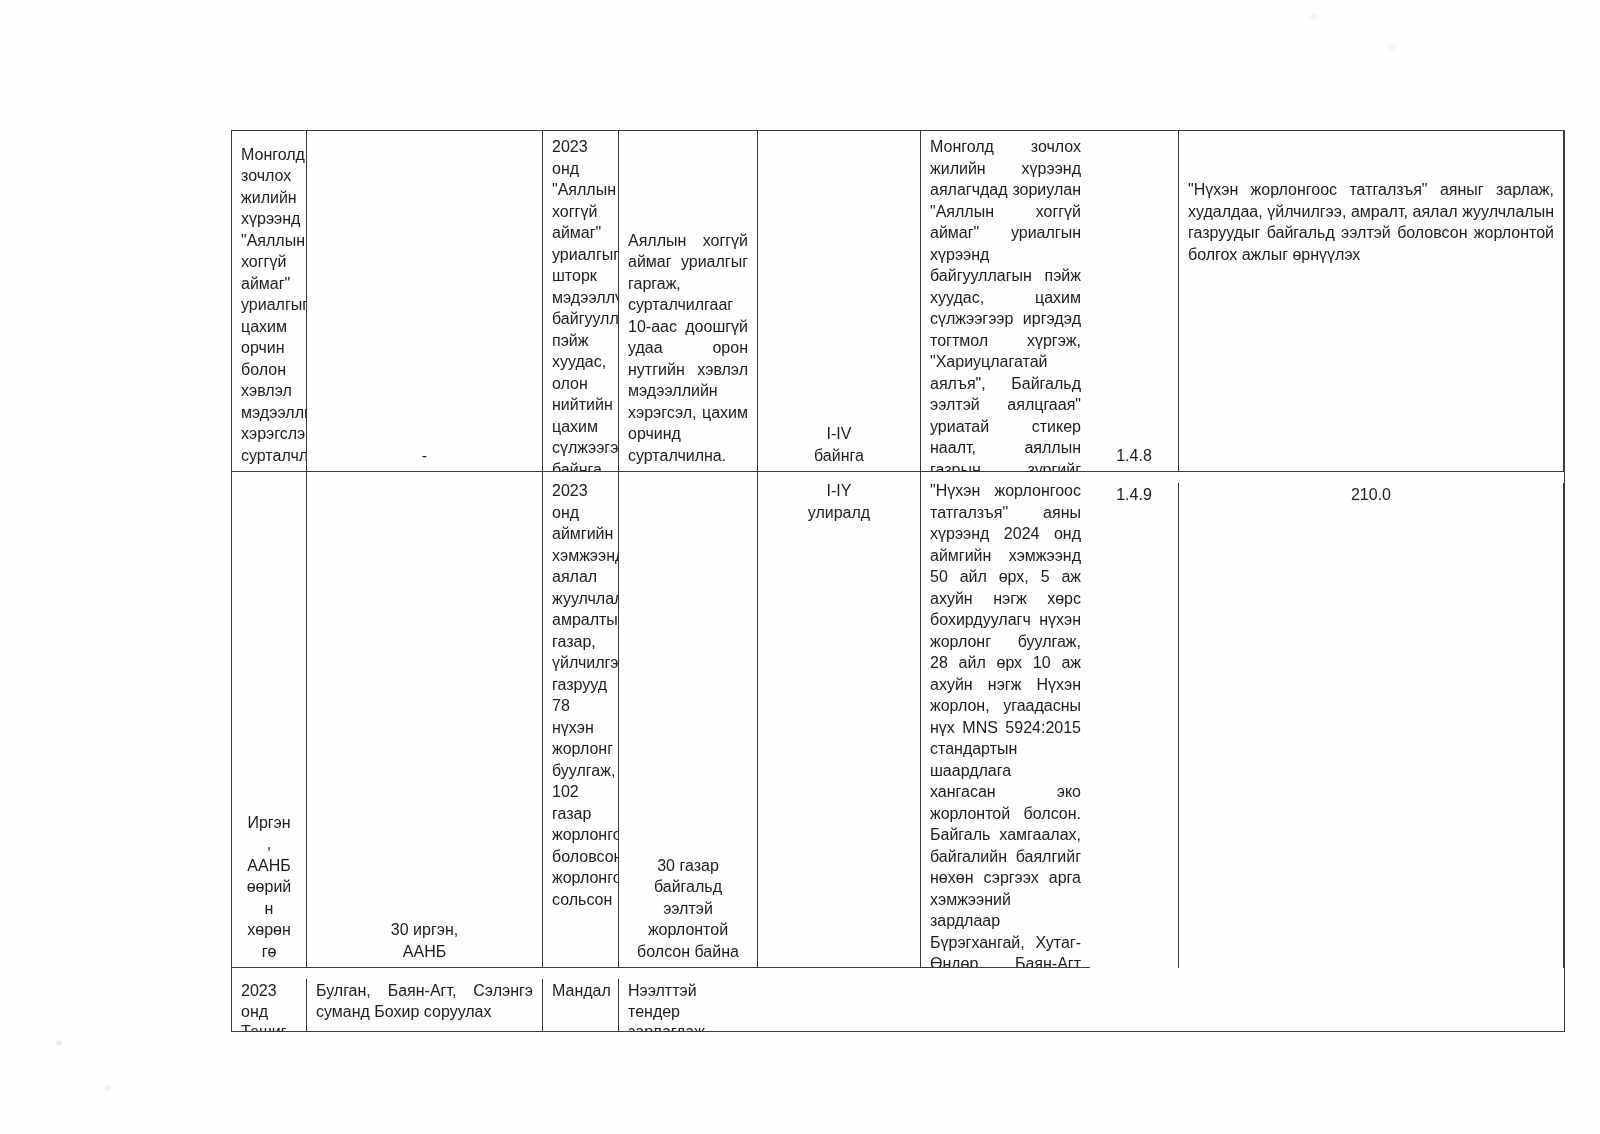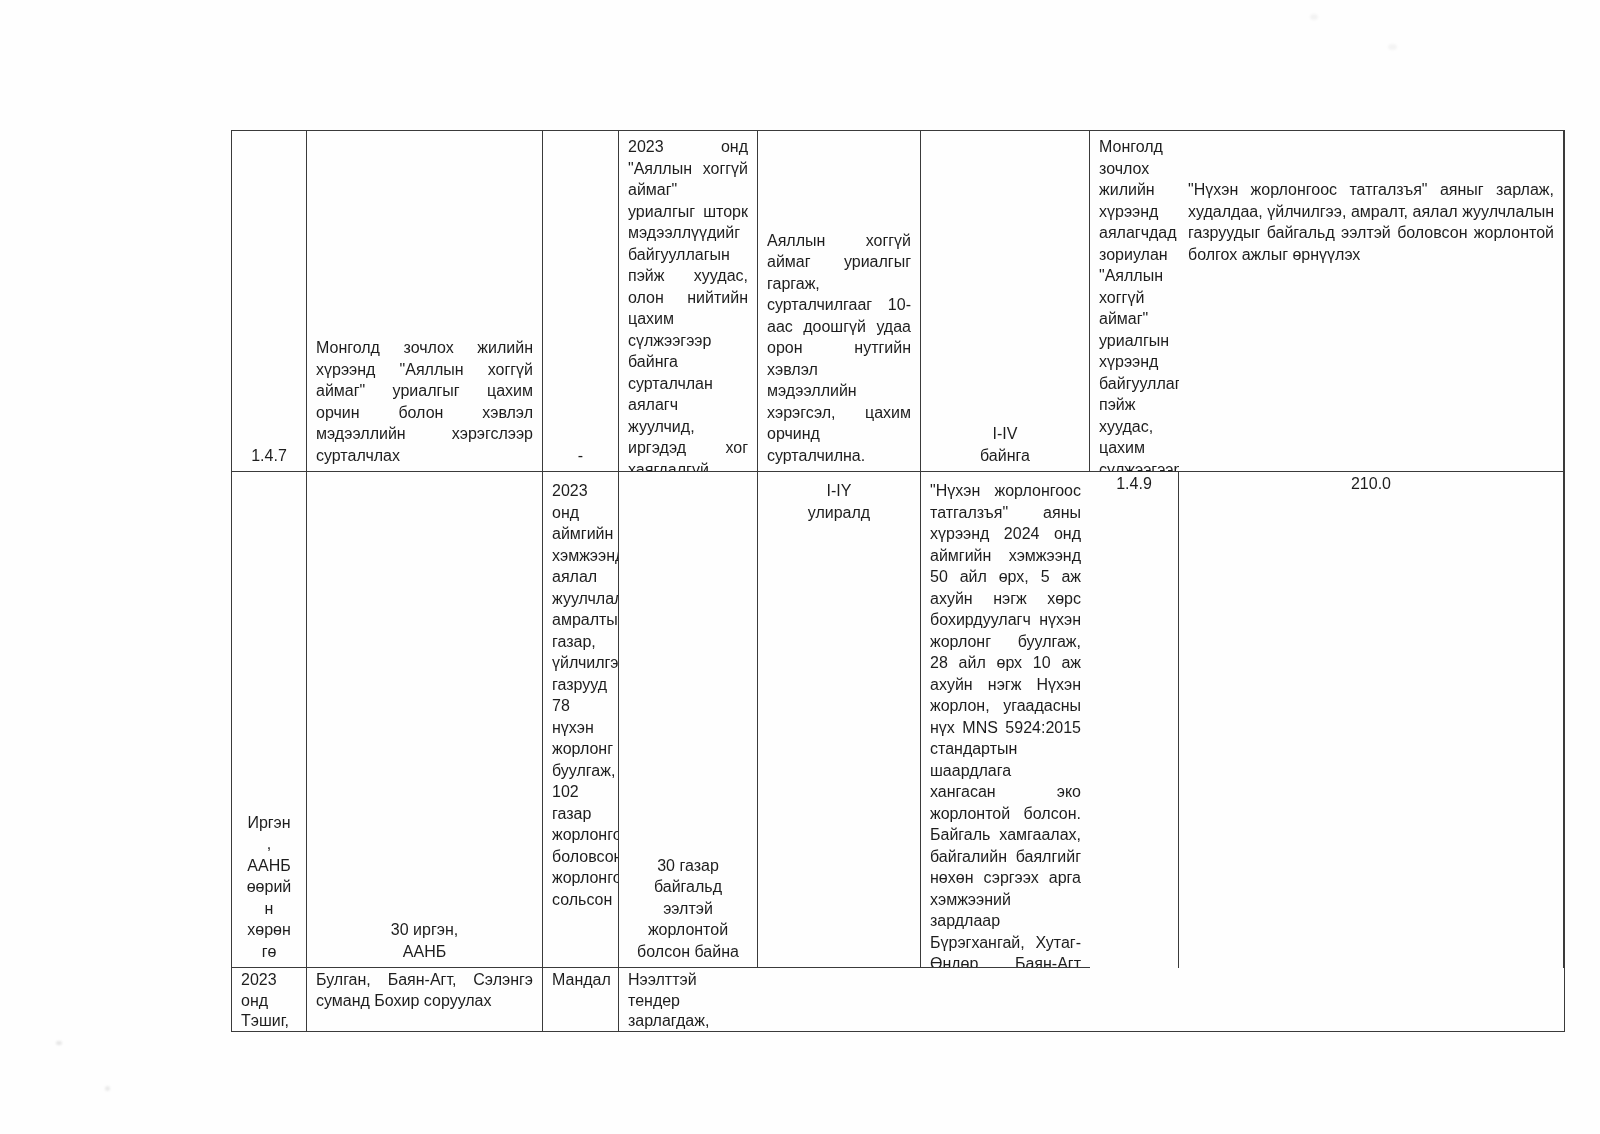--- a/index.html
+++ b/index.html
@@ -18,43 +18,40 @@
   .cell{
     box-sizing:border-box;
     border-right:1px solid #3a3a3a;
     border-bottom:1px solid #3a3a3a;
     display:flex;flex-direction:column;
     padding:5px 9px;
     font-size:16px;line-height:21.5px;
     overflow:hidden;
   }
   .cell.lastcol{border-right:none;}
-  .cell.lastrow{border-bottom:none;line-height:20.5px;padding-top:2px;}
+  .cell.lastrow{border-bottom:none;line-height:20.5px;padding-top:2px;margin-top:11px;}
   .vc{justify-content:flex-end;}
   .vt{justify-content:flex-start;}
   .tc{text-align:center;}
   .tj{text-align:justify;}
   .pre{white-space:pre-line;}
   .pt48{padding-top:48px;}
   .pt8{padding-top:8px;}
   .impl{font-weight:bold;text-align:left;}
   .impl.gap-lg{margin-top:16px;}
   .impl.gap-sm{margin-top:4px;}
   .speck{position:absolute;border-radius:50%;background:#777;filter:blur(1px);}
 </style>
 </head>
 <body>
 
 <div class="page">
 
   <div class="tbl">
 
-    <div class="cell vc">
-      <div class="tc">1.4.7</div>
-    </div>
     <div class="cell vc">
       <div class="tj">Монголд зочлох жилийн хүрээнд "Аяллын хоггүй аймаг" уриалгыг цахим орчин болон хэвлэл мэдээллийн хэрэгслээр сурталчлах</div>
     </div>
     <div class="cell vc">
       <div class="tc">-</div>
     </div>
     <div class="cell vt">
       <div class="tj">2023 онд "Аяллын хоггүй аймаг" уриалгыг шторк мэдээллүүдийг байгууллагын пэйж хуудас, олон нийтийн цахим сүлжээгээр байнга сурталчлан аялагч жуулчид, иргэдэд хог хаягдалгүй аялах талаар зөвлөгөө, санамж өгсөн.</div>
     </div>
     <div class="cell vc">
@@ -62,20 +59,23 @@
     </div>
     <div class="cell vc">
       <div class="tc pre">I-IV
 байнга</div>
     </div>
     <div class="cell vt lastcol">
       <div class="tj">Монголд зочлох жилийн хүрээнд аялагчдад зориулан "Аяллын хоггүй аймаг" уриалгын хүрээнд байгууллагын пэйж хуудас, цахим сүлжээгээр иргэдэд тогтмол хүргэж, "Хариуцлагатай аялъя", Байгальд ээлтэй аялцгаая" уриатай стикер наалт, аяллын газрын зургийг хэвлүүлэн аялагч нарт тараан мэдээлэл хүргэж байна. "Алтаргана-2024" наадмын үйл ажиллагаанд ашиглагдах 100 ширхэг ангилан ялгасан хогийн савны дээр "Аяллын хоггүй аймаг" уриалгыг сурталчилсан QR код бүхий стикер наахаар бэлтгэл ажлыг ханган ажиллаж байна.</div>
       <div class="impl gap-lg">Хэрэгжилт 70%</div>
     </div>
 
+    <div class="cell vc">
+      <div class="tc">1.4.8</div>
+    </div>
     <div class="cell vt pt48">
       <div class="tj">"Нүхэн жорлонгоос татгалзъя" аяныг зарлаж, худалдаа, үйлчилгээ, амралт, аялал жуулчлалын газруудыг байгальд ээлтэй боловсон жорлонтой болгох ажлыг өрнүүлэх</div>
     </div>
     <div class="cell vc">
       <div class="tc pre">Иргэн
 ,
 ААНБ
 өөрий
 н
 хөрөн

